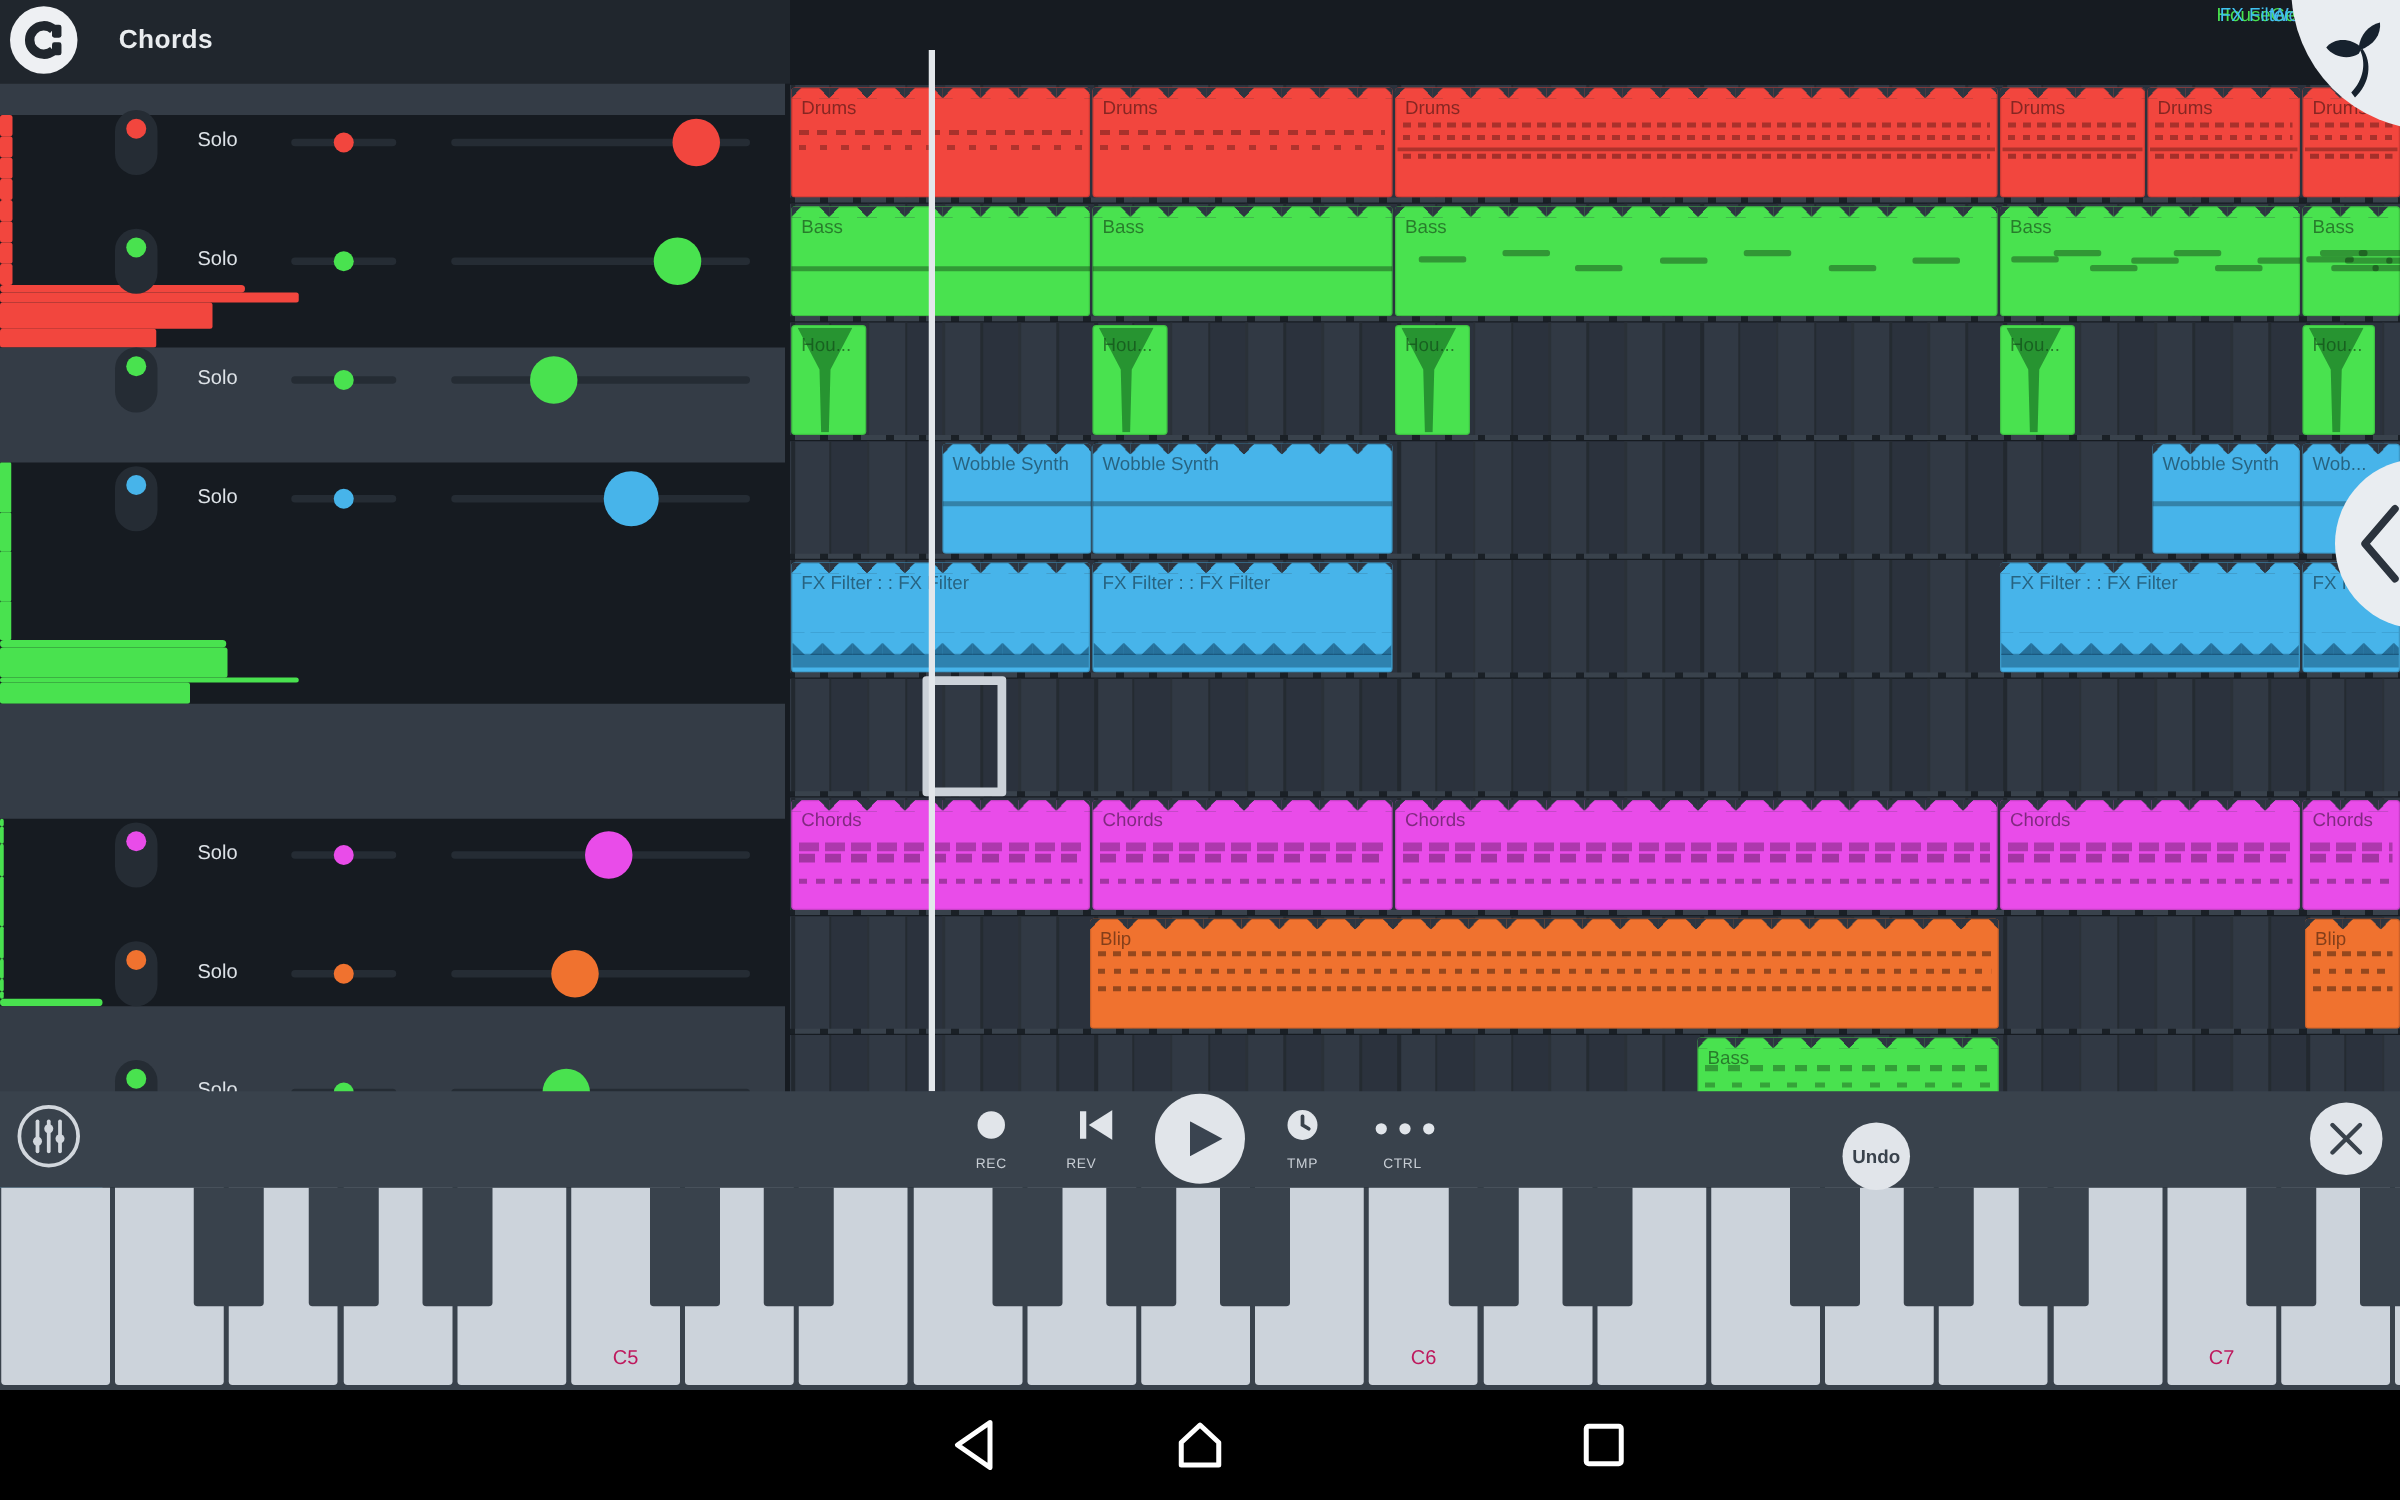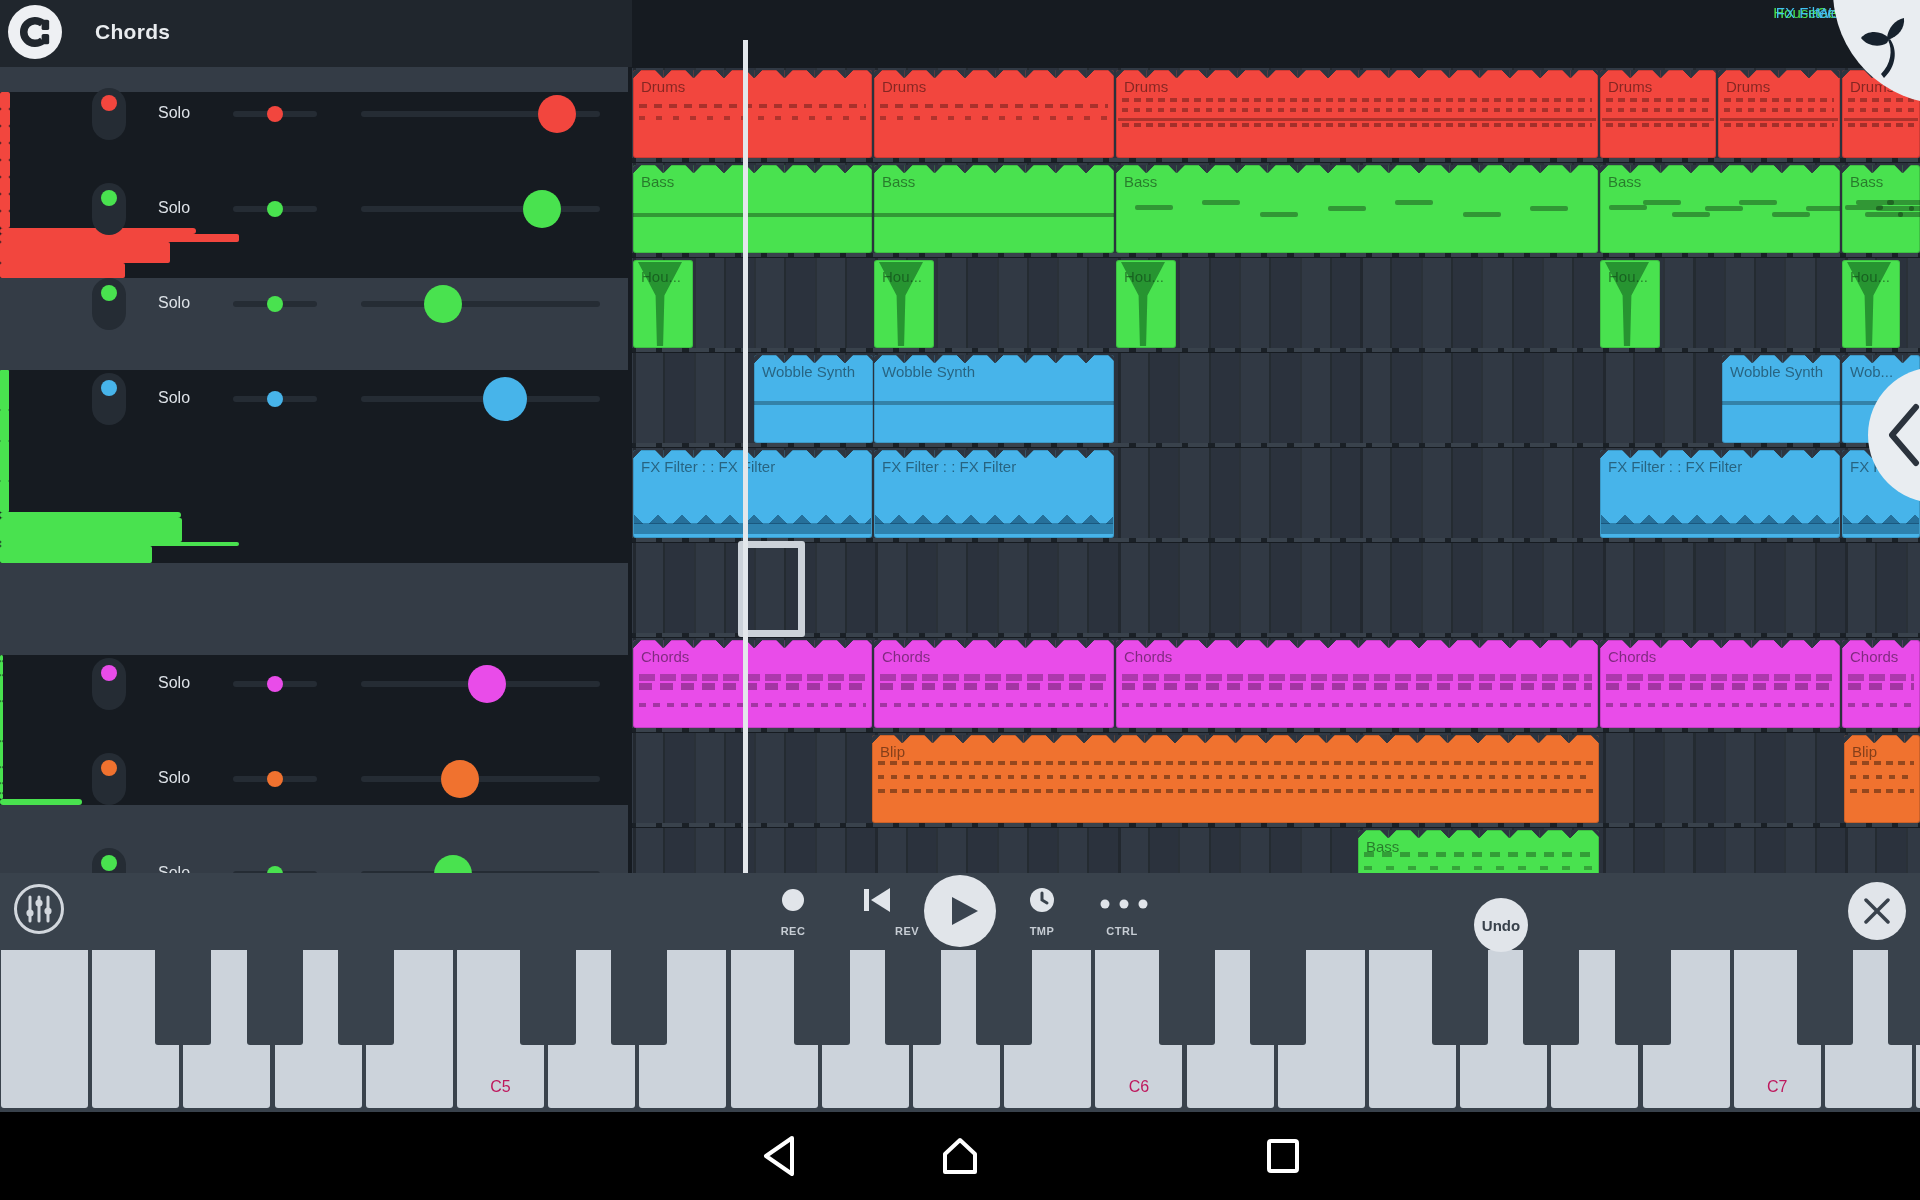--- a/index.html
+++ b/index.html
@@ -40,21 +40,21 @@
     background-size:30.3px 9px;background-repeat:repeat-x;}
   .mount{position:absolute;left:1px;right:1px;bottom:14px;height:18px;transform:scaleY(-1);
     background:linear-gradient(135deg,rgba(10,56,88,.55) 7px,transparent 7px),linear-gradient(-135deg,rgba(10,56,88,.55) 7px,transparent 7px);
     background-size:24px 18px;background-repeat:repeat-x;}
   #playhead{position:absolute;left:743px;top:40px;width:5px;height:833px;background:#e3e7eb;z-index:12;}
   .frame{position:absolute;border:7px solid #ccd2d9;border-radius:3px;z-index:6;box-sizing:border-box;background:transparent;}
   
   .cornercircle{position:absolute;border-radius:50%;background:#e9edf1;z-index:20;}
   
   #transport{position:absolute;left:0;top:873px;width:1920px;height:77px;background:#39424c;z-index:30;}
-  .tlabel{position:absolute;top:52px;width:80px;margin-left:-40px;text-align:center;font-size:11px;color:#c7cdd4;letter-spacing:.5px;font-weight:bold;}
+  .tlabel{position:absolute;top:52px;width:80px;margin-left:-40px;text-align:center;font-size:11px;color:#c7cdd4;letter-spacing:.5px;}
   .ticon{position:absolute;}
   #playbtn{position:absolute;left:924px;top:2px;width:72px;height:72px;border-radius:50%;background:#e1e5ea;}
   #playbtn svg{position:absolute;left:28px;top:22px;}
   .circlebtn{position:absolute;border-radius:50%;background:#e1e5ea;display:flex;align-items:center;justify-content:center;}
   #mixerbtn{position:absolute;left:14px;top:11px;width:50px;height:50px;border-radius:50%;border:3px solid #d2d7dd;box-sizing:border-box;}
   
   #piano{position:absolute;left:0;top:950px;width:1920px;height:162px;background:#39424c;z-index:25;}
   .wkey{position:absolute;top:0;height:158px;width:87px;background:#ccd3db;border-radius:0 0 3px 3px;}
   .bkey{position:absolute;top:0;width:56px;height:95px;background:#39424c;border-radius:0 0 3px 3px;z-index:2;}
   .klabel{position:absolute;bottom:12px;width:100%;text-align:center;font-size:16px;color:#be185d;}
@@ -113,21 +113,21 @@
       <div style="width:22px;height:22px;border-radius:50%;background:#e1e5ea"></div>
     </div>
     <div class="tlabel" style="left:793px">REC</div>
 
     <div class="ticon" style="left:864px;top:15px">
       <svg width="26" height="24" viewBox="0 0 26 24">
         <rect x="0" y="1" width="5" height="22" fill="#e1e5ea"></rect>
         <polygon points="26,0 7,12 26,24" fill="#e1e5ea"></polygon>
       </svg>
     </div>
-    <div class="tlabel" style="left:907px">REV</div>
+    <div class="tlabel" style="left:865px">REV</div>
 
     <div id="playbtn">
       <svg width="26" height="28" viewBox="0 0 26 28">
         <polygon points="0,0 26,14 0,28" fill="#3a4450"></polygon>
       </svg>
     </div>
 
     <div class="ticon" style="left:1029px;top:14px">
       <svg width="26" height="26" viewBox="0 0 26 26">
         <circle cx="13" cy="13" r="12" fill="#e1e5ea"></circle>

